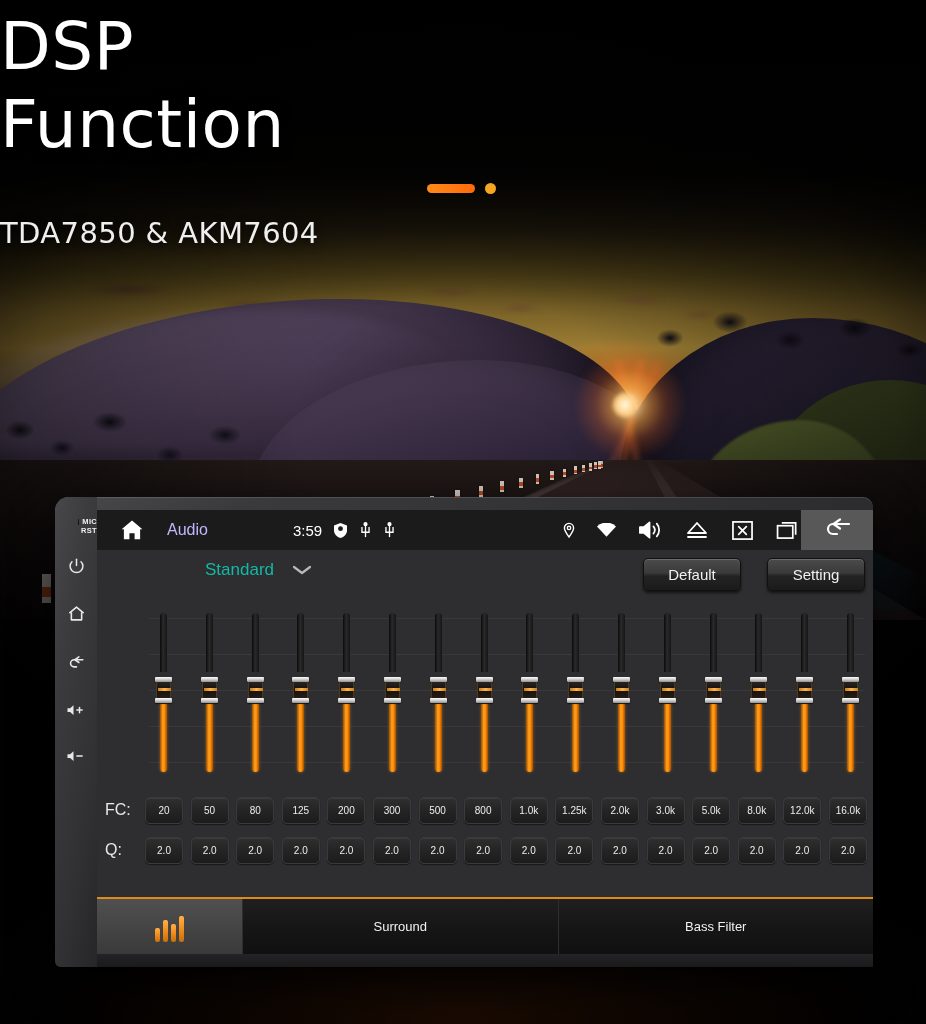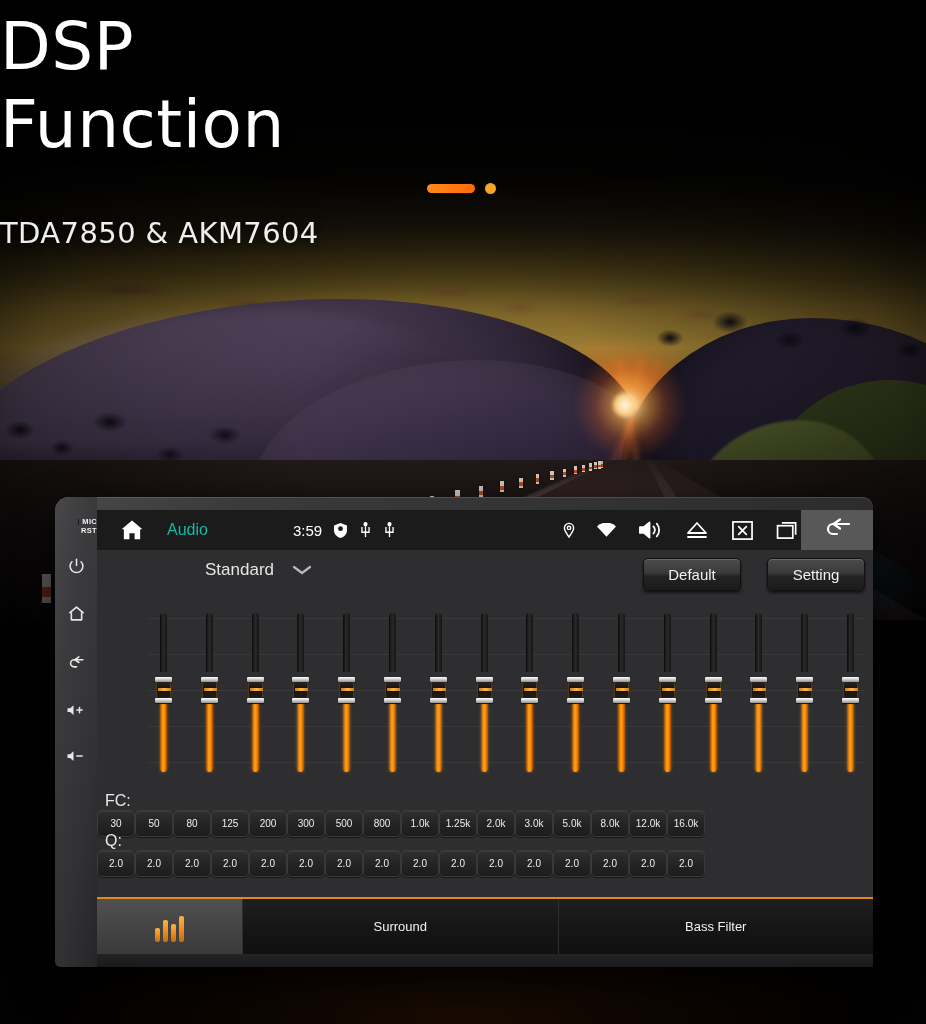--- a/index.html
+++ b/index.html
@@ -214,39 +214,39 @@
     position:absolute; left:42px; top:13px; width:776px; height:444px;
     background:#2e2e30; overflow:hidden;
   }
 
   
   .statusbar {
     position:absolute; left:0; top:0; width:776px; height:40px;
     background:#1b1b1b; display:flex; align-items:center;
   }
   .sb-home { width:70px; display:flex; justify-content:center; align-items:center; }
-  .sb-title { color:#14b8a6; font-size:16px; width:110px; }
+  .sb-title { color:#c4b5fd; font-size:16px; width:110px; }
   .sb-time { color:#fff; font-size:15px; margin-left:16px; }
   .sb-icons-l { display:flex; align-items:center; gap:13px; margin-left:12px; }
   .sb-spacer { flex:1; }
   .sb-icons-r { display:flex; align-items:center; gap:22px; }
   .sb-back {
     width:72px; height:40px; background:#585858;
     display:flex; align-items:center; justify-content:center;
   }
 
   
   .preset-row {
     position:absolute; left:0; top:40px; width:776px; height:50px;
   }
   .preset-sel {
     position:absolute; left:108px; top:10px;
     display:flex; align-items:center; gap:18px; cursor:pointer;
   }
-  .preset-sel .txt { color:#e5e5e5; font-size:17px; }
+  .preset-sel .txt { color:#14b8a6; font-size:17px; }
   .btn3d {
     position:absolute; top:8px; width:98px; height:33px;
     border-radius:5px;
     background: linear-gradient(to bottom,#4b4b4b 0%, #3a3a3a 45%, #232323 55%, #1b1b1b 100%);
     border:1px solid #111;
     box-shadow: 0 2px 3px rgba(0,0,0,.6), inset 0 1px 0 rgba(255,255,255,.18);
     color:#f0f0f0; font-size:15px;
     display:flex; align-items:center; justify-content:center;
     cursor:pointer;
   }
@@ -295,21 +295,21 @@
     position:absolute; left:1px; top:5px; width:15px; height:16px;
     background: linear-gradient(to bottom,#2a2320,#17120f 45%,#241c14);
     border-left:1px solid #4a3a22; border-right:1px solid #4a3a22;
   }
   .sl-thumb .mid::after {
     content:''; position:absolute; left:1px; top:6px; width:13px; height:3px;
     background:linear-gradient(to right,#c97d18,#ffb44a,#c97d18);
   }
 
   
-  .val-row { position:absolute; left:0; width:776px; height:36px; display:flex; align-items:flex-start;flex-direction:column; }
+  .val-row { position:absolute; left:0; width:776px; height:36px; display:flex; align-items:center; }
   .row-fc { top:282px; }
   .row-q  { top:322px; }
   .row-lbl { width:48px; color:#e8e8e8; font-size:16px; padding-left:8px; }
   .chips { flex:1; display:flex; justify-content:space-between; padding-right:6px; }
   .chip {
     width:38px; height:27px; border-radius:5px;
     background: linear-gradient(to bottom,#2f2f2f,#242424 50%,#1c1c1c);
     border:1px solid #3a3a3a;
     box-shadow: inset 0 1px 0 rgba(255,255,255,.06), 0 1px 1px rgba(0,0,0,.5);
     color:#ededed; font-size:10px;
@@ -685,21 +685,21 @@
                 <span class="mid"></span>
                 <span class="cap bot"></span>
               </div>
             </div>
           </div>
       </div>
 
       <div class="val-row row-fc">
         <div class="row-lbl">FC:</div>
         <div class="chips" id="fc-chips">
-            <div class="chip">30</div>
+            <div class="chip">20</div>
             <div class="chip">50</div>
             <div class="chip">80</div>
             <div class="chip">125</div>
             <div class="chip">200</div>
             <div class="chip">300</div>
             <div class="chip">500</div>
             <div class="chip">800</div>
             <div class="chip">1.0k</div>
             <div class="chip">1.25k</div>
             <div class="chip">2.0k</div>

